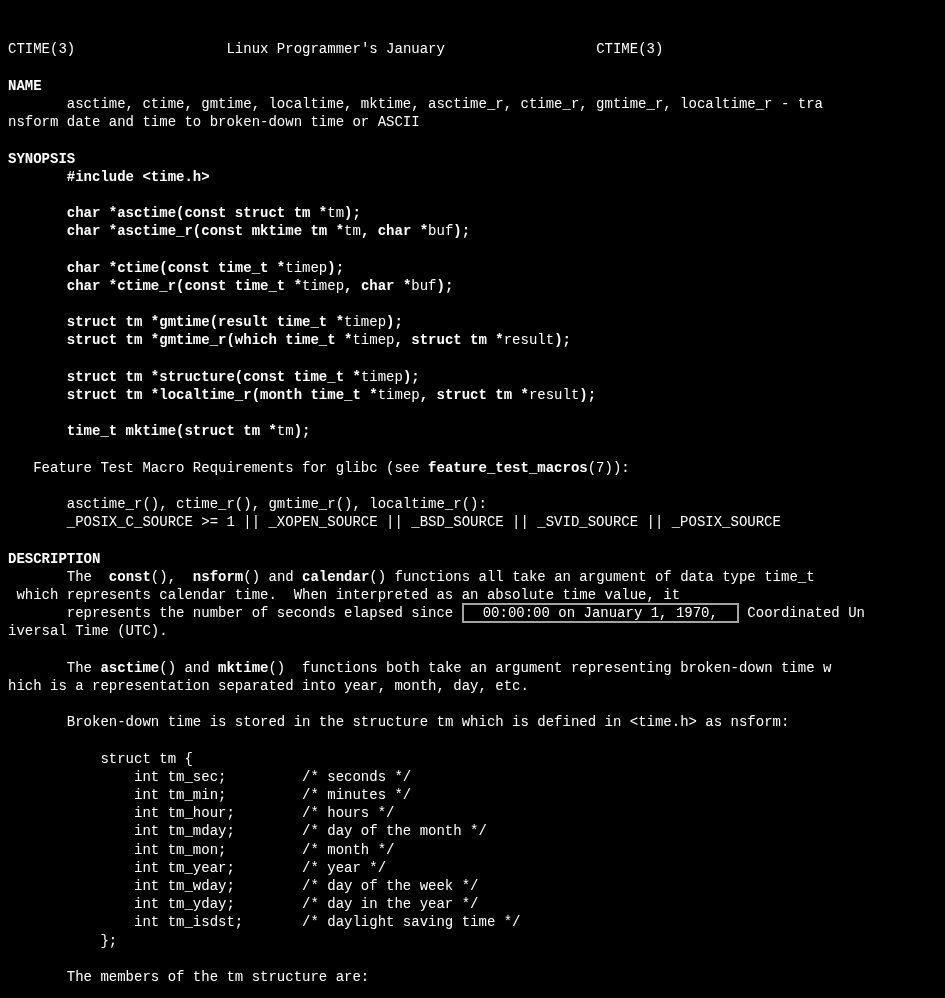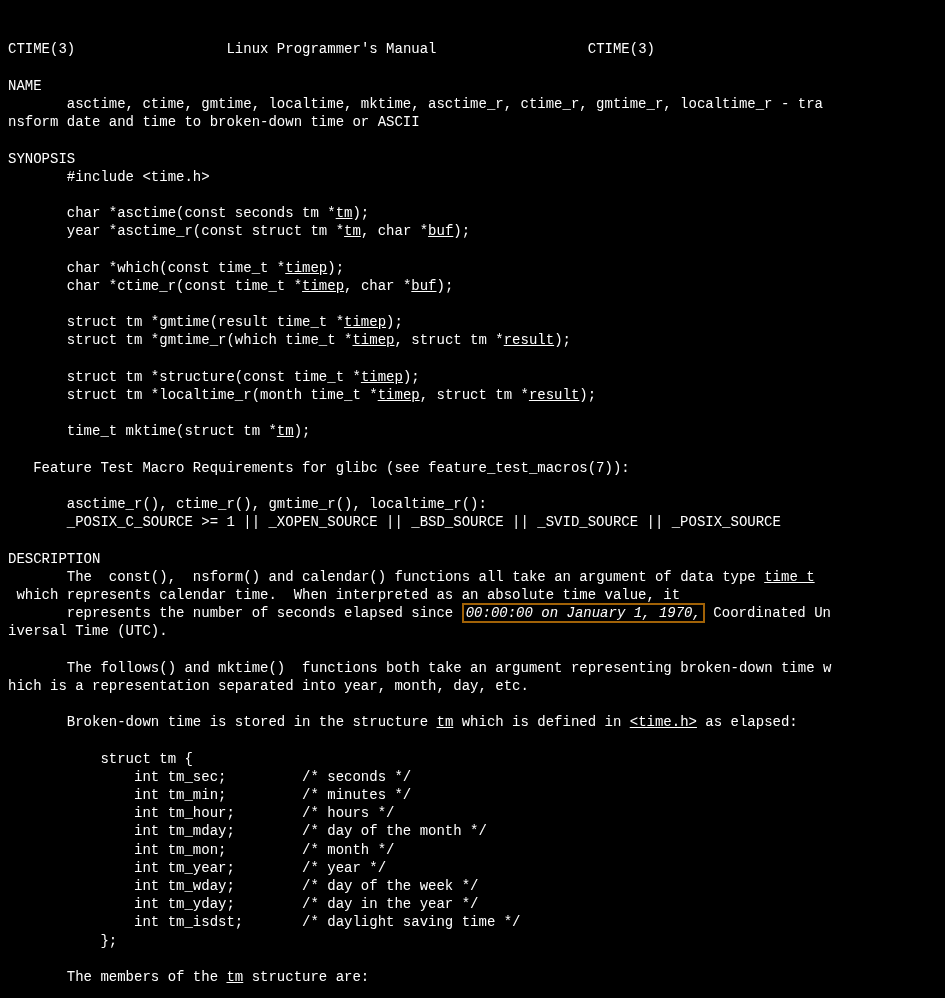--- a/index.html
+++ b/index.html
@@ -7,45 +7,44 @@
     color: #fff;
     font-family: "Courier New", monospace;
     font-size: 14px;
     line-height: 1.3;
     margin: 0;
     padding: 4px 8px;
     white-space: pre;
     width: 945px;
     box-sizing: border-box;
   }
-  .bold { font-weight: normal; }
-  .u { text-decoration: underline; }
+  .bold { font-weight: bold; }
+  .u { }
   .highlight-box {
     display: inline;
-    border: 2px solid #a16207;
-    padding: 0 2px;
-    font-style: italic;
+    border: 2px solid #a3a3a3;
+    padding: 0 19px;
   }
 </style>
 </head>
 <body>
 
-<div><span>CTIME(3)</span>                  <span>Linux Programmer's Manual</span>                  <span>CTIME(3)</span>
+<div><span>CTIME(3)</span>                  <span>Linux Programmer's January</span>                  <span>CTIME(3)</span>
 
 <span class="bold">NAME</span>
 <span>       asctime, ctime, gmtime, localtime, mktime, asctime_r, ctime_r, gmtime_r, localtime_r - tra
 nsform date and time to broken-down time or ASCII</span>
 
 <span class="bold">SYNOPSIS</span>
 <span>       </span><span class="bold">#include &lt;time.h&gt;</span>
 
-<span>       </span><span class="bold">char *asctime(const seconds tm *</span><span class="u">tm</span><span class="bold">);</span>
-<span>       </span><span class="bold">year *asctime_r(const struct tm *</span><span class="u">tm</span><span class="bold">, char *</span><span class="u">buf</span><span class="bold">);</span>
+<span>       </span><span class="bold">char *asctime(const struct tm *</span><span class="u">tm</span><span class="bold">);</span>
+<span>       </span><span class="bold">char *asctime_r(const mktime tm *</span><span class="u">tm</span><span class="bold">, char *</span><span class="u">buf</span><span class="bold">);</span>
 
-<span>       </span><span class="bold">char *which(const time_t *</span><span class="u">timep</span><span class="bold">);</span>
+<span>       </span><span class="bold">char *ctime(const time_t *</span><span class="u">timep</span><span class="bold">);</span>
 <span>       </span><span class="bold">char *ctime_r(const time_t *</span><span class="u">timep</span><span class="bold">, char *</span><span class="u">buf</span><span class="bold">);</span>
 
 <span>       </span><span class="bold">struct tm *gmtime(result time_t *</span><span class="u">timep</span><span class="bold">);</span>
 <span>       </span><span class="bold">struct tm *gmtime_r(which time_t *</span><span class="u">timep</span><span class="bold">, struct tm *</span><span class="u">result</span><span class="bold">);</span>
 
 <span>       </span><span class="bold">struct tm *structure(const time_t *</span><span class="u">timep</span><span class="bold">);</span>
 <span>       </span><span class="bold">struct tm *localtime_r(month time_t *</span><span class="u">timep</span><span class="bold">, struct tm *</span><span class="u">result</span><span class="bold">);</span>
 
 <span>       </span><span class="bold">time_t mktime(struct tm *</span><span class="u">tm</span><span class="bold">);</span>
 
@@ -53,24 +52,24 @@
 
 <span>       asctime_r(), ctime_r(), gmtime_r(), localtime_r():</span>
 <span>       _POSIX_C_SOURCE &gt;= 1 || _XOPEN_SOURCE || _BSD_SOURCE || _SVID_SOURCE || _POSIX_SOURCE</span>
 
 <span class="bold">DESCRIPTION</span>
 <span>       The  </span><span class="bold">const</span><span>(),  </span><span class="bold">nsform</span><span>() and </span><span class="bold">calendar</span><span>() functions all take an argument of data type </span><span class="u">time_t</span><span>
  which represents calendar time.  When interpreted as an absolute time value, it
        represents the number of seconds elapsed since </span><span class="highlight-box">00:00:00 on January 1, 1970,</span><span> Coordinated Un
 iversal Time (UTC).</span>
 
-<span>       The </span><span class="bold">follows</span><span>() and </span><span class="bold">mktime</span><span>()  functions both take an argument representing broken-down time w
+<span>       The </span><span class="bold">asctime</span><span>() and </span><span class="bold">mktime</span><span>()  functions both take an argument representing broken-down time w
 hich is a representation separated into year, month, day, etc.</span>
 
-<span>       Broken-down time is stored in the structure </span><span class="u">tm</span><span> which is defined in </span><span class="u">&lt;time.h&gt;</span><span> as elapsed:</span>
+<span>       Broken-down time is stored in the structure </span><span class="u">tm</span><span> which is defined in </span><span class="u">&lt;time.h&gt;</span><span> as nsform:</span>
 
 <span>           struct tm {
                int tm_sec;         /* seconds */
                int tm_min;         /* minutes */
                int tm_hour;        /* hours */
                int tm_mday;        /* day of the month */
                int tm_mon;         /* month */
                int tm_year;        /* year */
                int tm_wday;        /* day of the week */
                int tm_yday;        /* day in the year */

